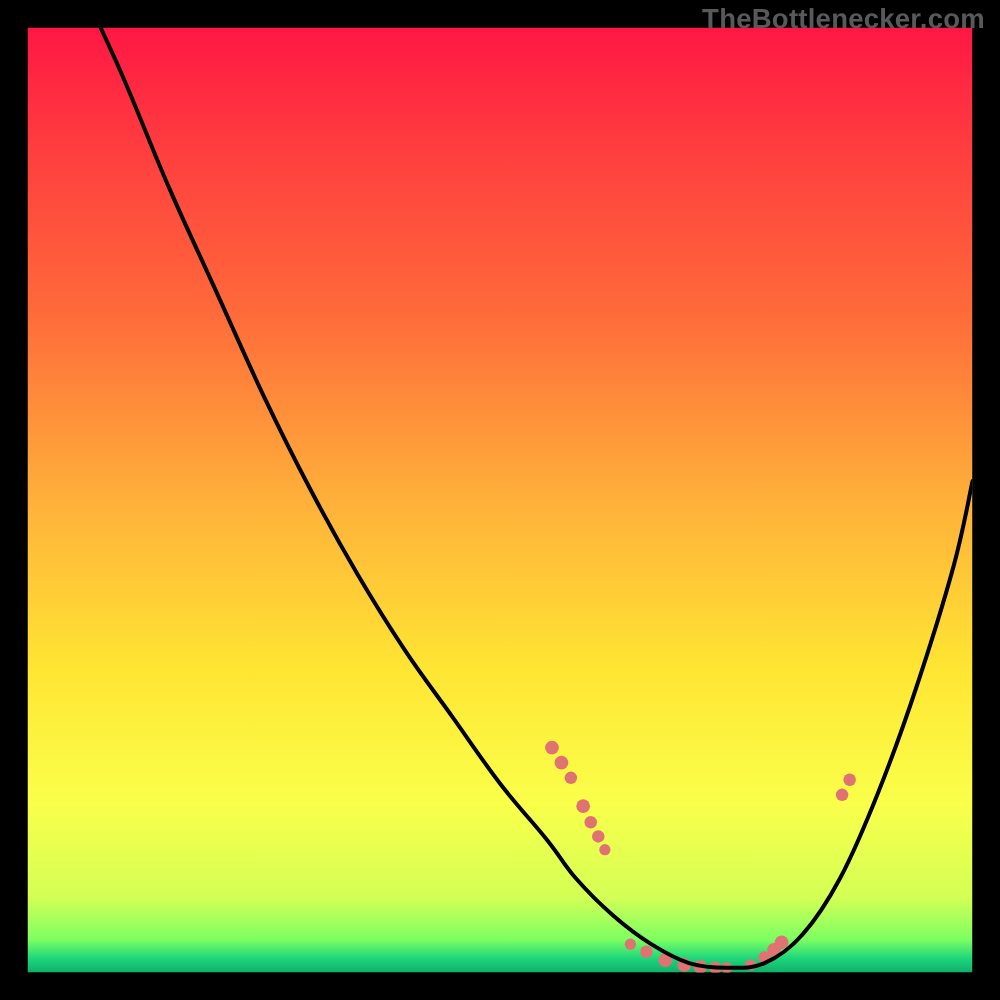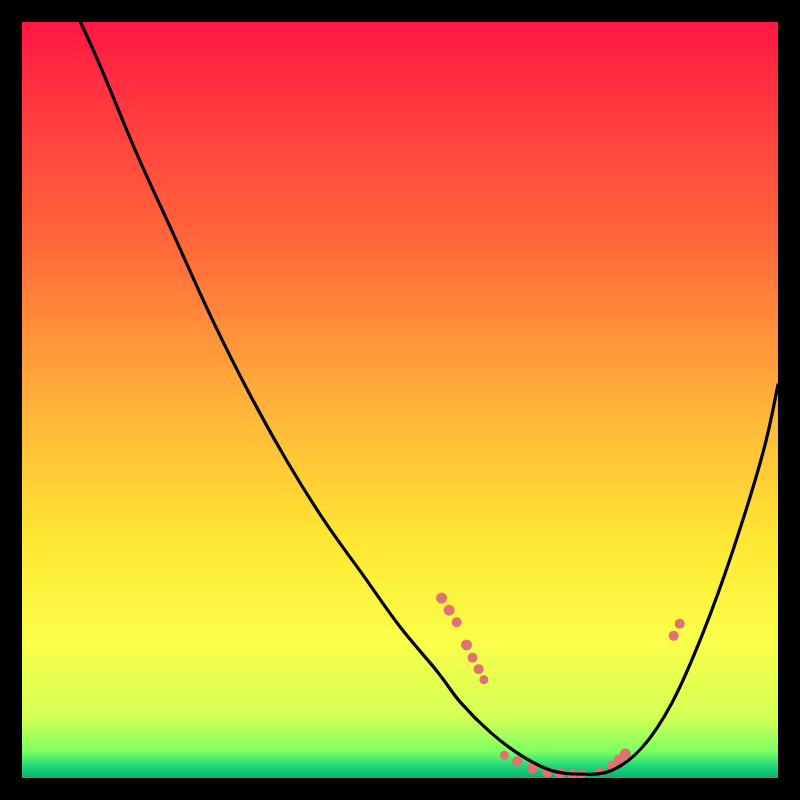--- a/index.html
+++ b/index.html
@@ -27,20 +27,21 @@
     top: 22px;
     width: 756px;
     height: 756px;
   }
   svg { display: block; }
 </style>
 </head>
 <body>
 
 <div class="frame">
+  <div class="watermark">TheBottlenecker.com</div>
   <div class="plot">
     <svg id="chart-svg" width="756" height="756" viewBox="0 0 756 756">
       <defs>
         <linearGradient id="bg-grad" x1="0" y1="0" x2="0" y2="1">
             <stop offset="0%" stop-color="#ff1744"></stop>
             <stop offset="12%" stop-color="#ff3b3f"></stop>
             <stop offset="30%" stop-color="#ff6a3a"></stop>
             <stop offset="50%" stop-color="#ffb03a"></stop>
             <stop offset="68%" stop-color="#ffe633"></stop>
             <stop offset="82%" stop-color="#faff4a"></stop>

